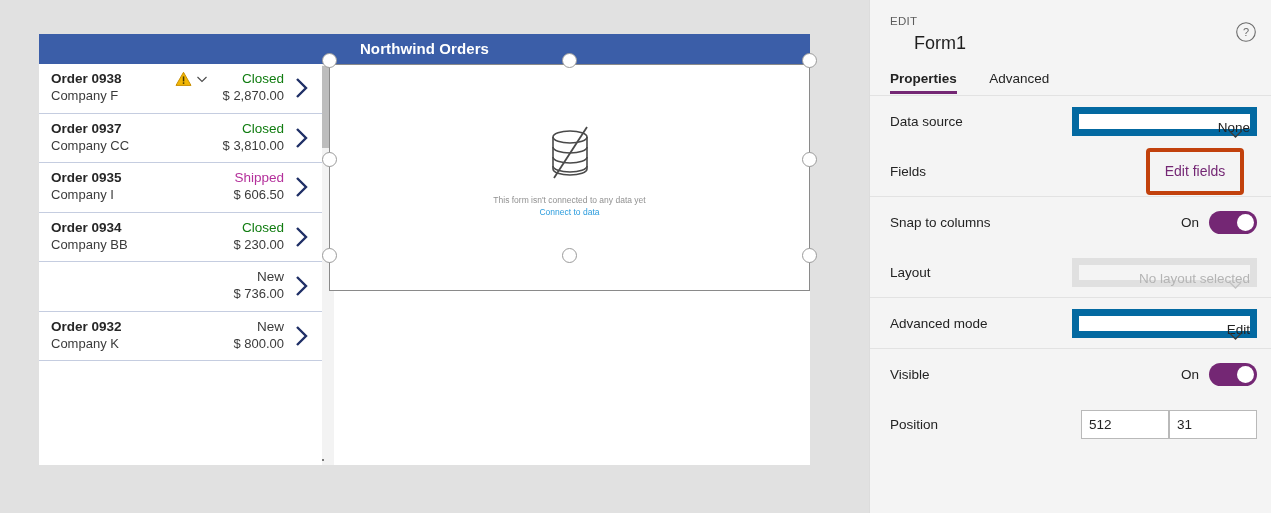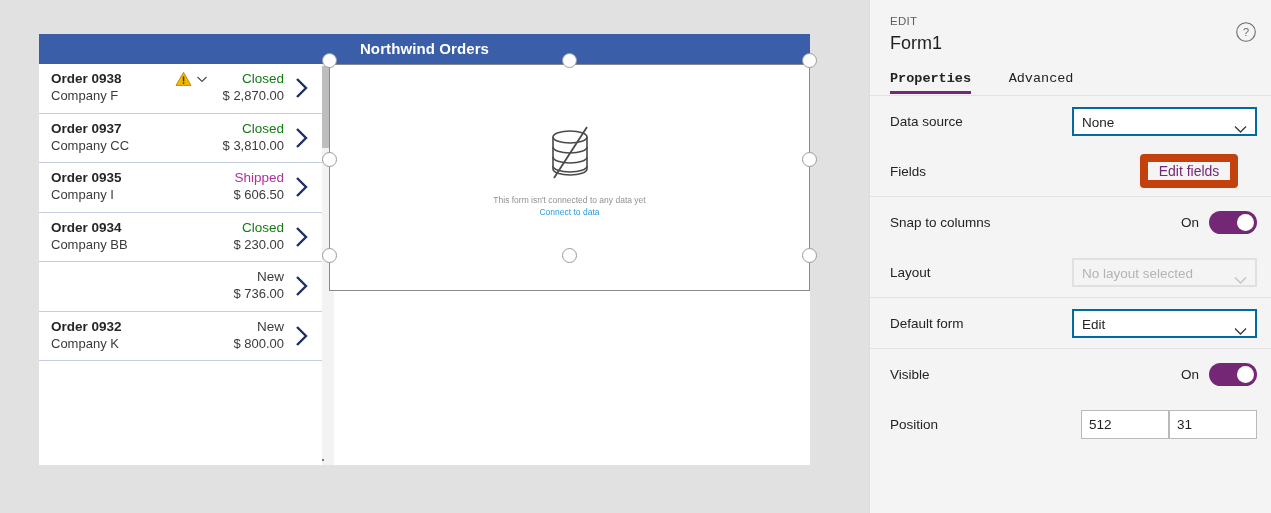--- a/index.html
+++ b/index.html
@@ -191,35 +191,35 @@
     color: #5c5c5c;
     letter-spacing: .3px;
     line-height: 15px;
   }
   .panel-title {
     font-size: 18px;
     color: #1f1f1f;
     line-height: 26px;
     font-weight: 400;
     margin-top: 1px;
+    margin-left: 24px;
   }
   #help-btn {
     position: absolute; right: 14px; top: 21px;
     width: 22px; height: 22px;
     cursor: pointer;
   }
 
   
   #tabs {
     position: relative;
     margin-top: 9px;
     padding: 0 20px;
     height: 30px;
     border-bottom: 1px solid #e2e2e2;
-    font-family: Liberation Mono, monospace;
   }
   .tab {
     display: inline-block;
     font-size: 13.5px;
     color: #232323;
     line-height: 28px;
     margin-right: 28px;
     position: relative;
     cursor: pointer;
   }
@@ -250,28 +250,29 @@
     margin-left: auto;
     display: flex;
     align-items: center;
     gap: 10px;
   }
   .group-sep { border-bottom: 1px solid #e2e2e2; }
 
   .sel {
     width: 185px; height: 29px;
     background: #ffffff;
-    border: 2px solid #0369a1;
+    border: 7px solid #0369a1;
     box-sizing: border-box;
     position: relative;
     font-size: 13.5px;
     color: #232323;
     line-height: 27px;
     padding-left: 8px;
     cursor: pointer;
+    text-align: right;
   }
   .sel .chev {
     position: absolute; right: 7px; top: 8px;
   }
   .sel.disabled {
     background: #f4f4f4;
     border-color: #e0e0e0;
     color: #b4b4b4;
     cursor: default;
   }
@@ -287,29 +288,29 @@
   }
   .toggle .knob {
     position: absolute;
     right: 3px; top: 3px;
     width: 17px; height: 17px;
     border-radius: 50%;
     background: #ffffff;
   }
 
   #edit-fields-btn {
-    width: 98px; height: 34px;
-    border: 8px solid #c2410c;
+    width: 98px; height: 47px;
+    border: 4px solid #c2410c;
     border-radius: 4px;
     background: #f4f4f4;
     color: #742774;
     font-size: 14px;
     font-family: "Liberation Sans", sans-serif;
     cursor: pointer;
-    margin-right: 19px;
+    margin-right: 13px;
     padding: 0;
   }
 
   .numbox {
     width: 88px; height: 29px;
     background: #ffffff;
     border: 1px solid #b9b9b9;
     box-sizing: border-box;
     font-size: 13.5px;
     color: #232323;
@@ -528,21 +529,21 @@
           <span class="chev">
             <svg width="15" height="11" viewBox="0 0 15 11" aria-hidden="true">
               <polyline points="2,2.5 7.5,8 13,2.5" fill="none" stroke="#c2c2c2" stroke-width="1.3"></polyline>
             </svg>
           </span>
         </span>
       </span>
     </div>
 
     <div class="prow group-sep">
-      <span class="plabel">Default form</span>
+      <span class="plabel">Advanced mode</span>
       <span class="pctl">
         <span class="sel">
           <span>Edit</span>
           <span class="chev">
             <svg width="15" height="11" viewBox="0 0 15 11" aria-hidden="true">
               <polyline points="2,2.5 7.5,8 13,2.5" fill="none" stroke="#3a3a3a" stroke-width="1.3"></polyline>
             </svg>
           </span>
         </span>
       </span>

